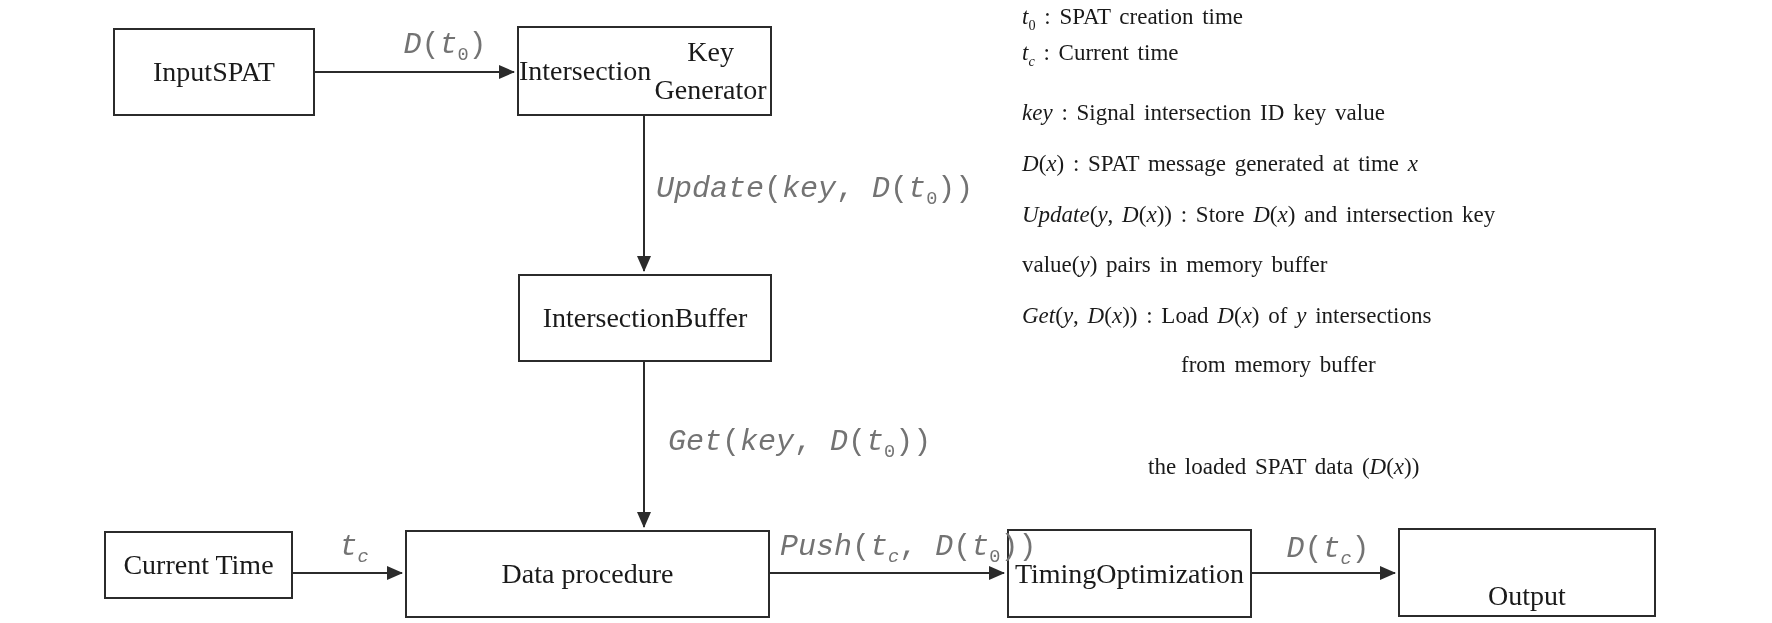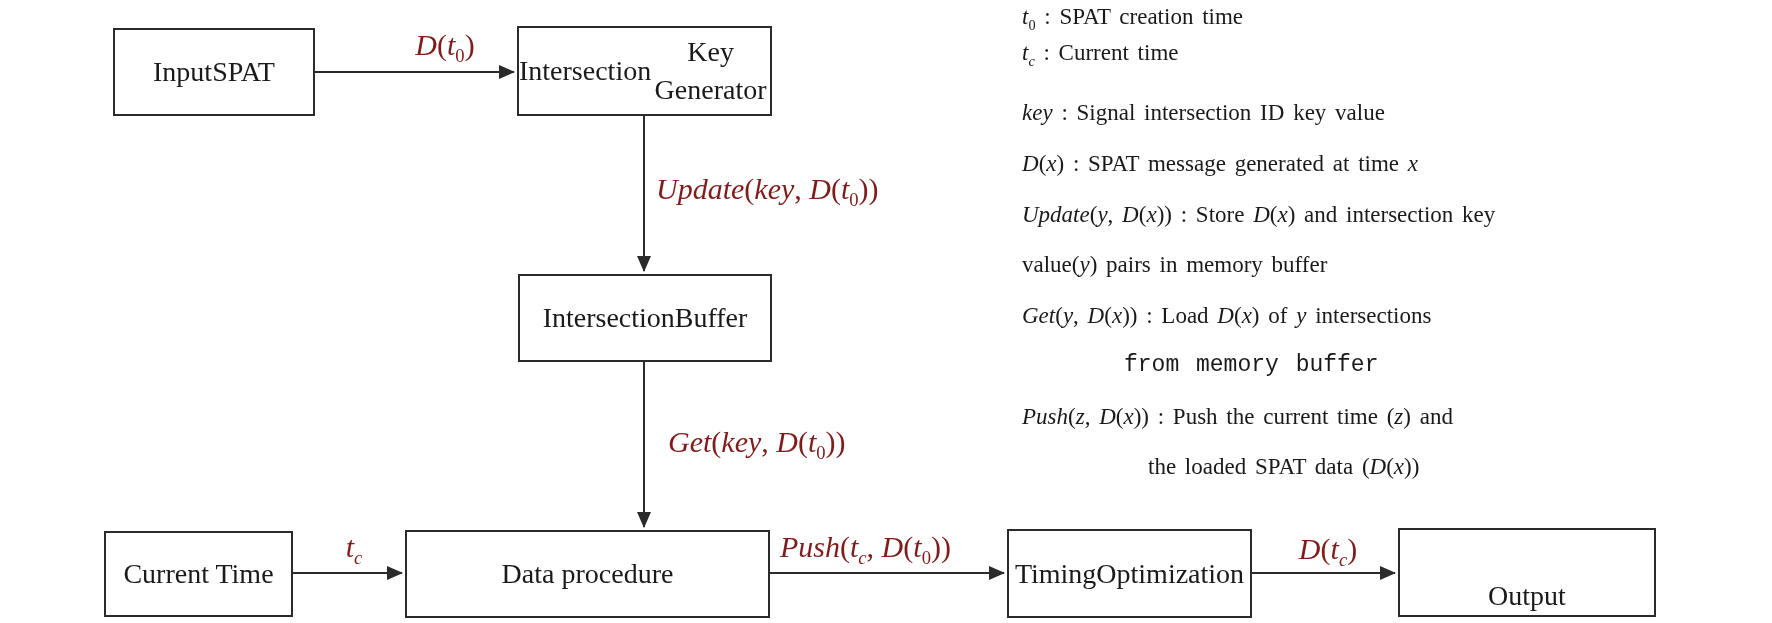--- a/index.html
+++ b/index.html
@@ -24,30 +24,31 @@
     flex-direction: row;
     align-items: center;
     justify-content: center;
     text-align: center;
     font-size: 28px;
     line-height: 38px;
   }
   .box-input-spat          { left: 113px;  top: 28px;  width: 202px; height: 88px; }
   .box-key-generator       { left: 517px;  top: 26px;  width: 255px; height: 90px; }
   .box-intersection-buffer { left: 518px;  top: 274px; width: 254px; height: 88px; }
-  .box-current-time        { left: 104px;  top: 531px; width: 189px; height: 86px; align-items: center; }
+  .box-current-time        { left: 104px;  top: 531px; width: 189px; height: 68px; align-items: center; }
   .box-data-procedure      { left: 405px;  top: 530px; width: 365px; height: 88px; }
   .box-timing-optimization { left: 1007px; top: 529px; width: 245px; height: 89px; }
   .box-output              { left: 1398px; top: 528px; width: 258px; height: 89px; align-items: flex-end; }
 
   .edge-label {
     position: absolute;
     font-size: 30px;
     white-space: nowrap;
-    color: #7f1d1d;
+    color: #737373;
+    font-family: Liberation Mono, monospace;
   }
   .edge-label i { font-style: italic; }
   .lbl-d-t0  { left: 395px;  top: 28px;  width: 100px; text-align: center; }
   .lbl-update{ left: 656px;  top: 172px; }
   .lbl-get   { left: 668px;  top: 425px; }
   .lbl-t-c   { left: 330px;  top: 530px; width: 48px; text-align: center; }
   .lbl-push  { left: 780px;  top: 530px; }
   .lbl-d-tc  { left: 1282px; top: 532px; width: 92px; text-align: center; }
 
   .legend {
@@ -59,21 +60,21 @@
   }
   .legend-line { position: absolute; white-space: nowrap; left: 1022px; }
   .legend-line i { font-style: italic; }
   .l0 { top: 4px; }
   .l1 { top: 40px; }
   .l2 { top: 100px; }
   .l3 { top: 151px; }
   .l4 { top: 202px; }
   .l5 { top: 252px; }
   .l6 { top: 303px; }
-  .l7 { top: 352px; left: 1124px; font-family: Liberation Mono, monospace; }
+  .l7 { top: 352px; left: 1181px; }
   .l8 { top: 404px; }
   .l9 { top: 454px; left: 1148px; }
 
   sub { font-size: 0.62em; line-height: 0; }
 </style>
 </head>
 <body>
 
 <div class="canvas">
 
@@ -132,17 +133,16 @@
 
   <div class="legend">
     <div class="legend-line l0"><i>t</i><sub>0</sub> : SPAT creation time</div>
     <div class="legend-line l1"><i>t<sub>c</sub></i> : Current time</div>
     <div class="legend-line l2"><i>key</i> : Signal intersection ID key value</div>
     <div class="legend-line l3"><i>D</i>(<i>x</i>) : SPAT message generated at time <i>x</i></div>
     <div class="legend-line l4"><i>Update</i>(<i>y</i>, <i>D</i>(<i>x</i>)) : Store <i>D</i>(<i>x</i>) and intersection key</div>
     <div class="legend-line l6"><i>Get</i>(<i>y</i>, <i>D</i>(<i>x</i>)) : Load <i>D</i>(<i>x</i>) of <i>y</i> intersections</div>
     <div class="legend-line l5">value(<i>y</i>) pairs in memory buffer</div>
     <div class="legend-line l7">from memory buffer</div>
-    <div class="legend-line l8"><i>Push</i>(<i>z</i>, <i>D</i>(<i>x</i>)) : Push the current time (<i>z</i>) and</div>
     <div class="legend-line l9">the loaded SPAT data (<i>D</i>(<i>x</i>))</div>
   </div>
 
 </div>
 
 </body></html>

